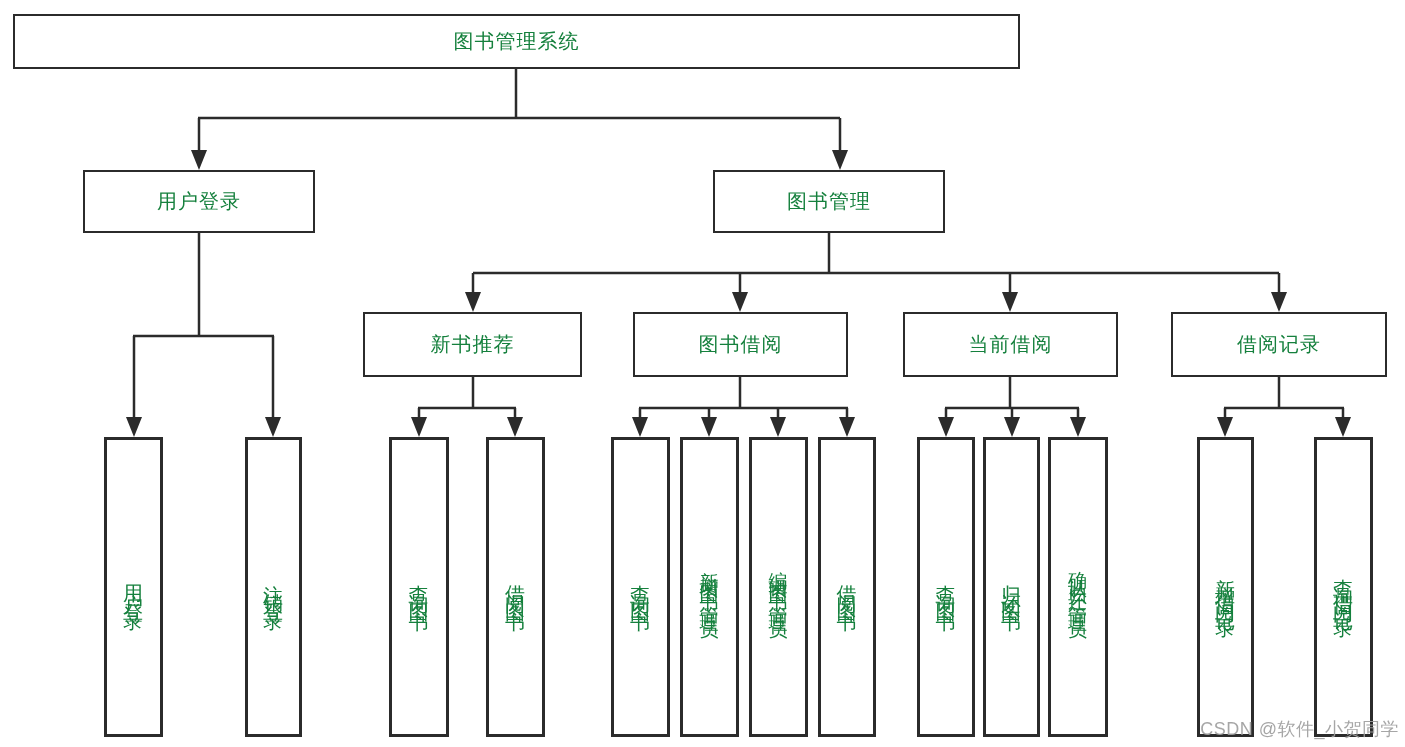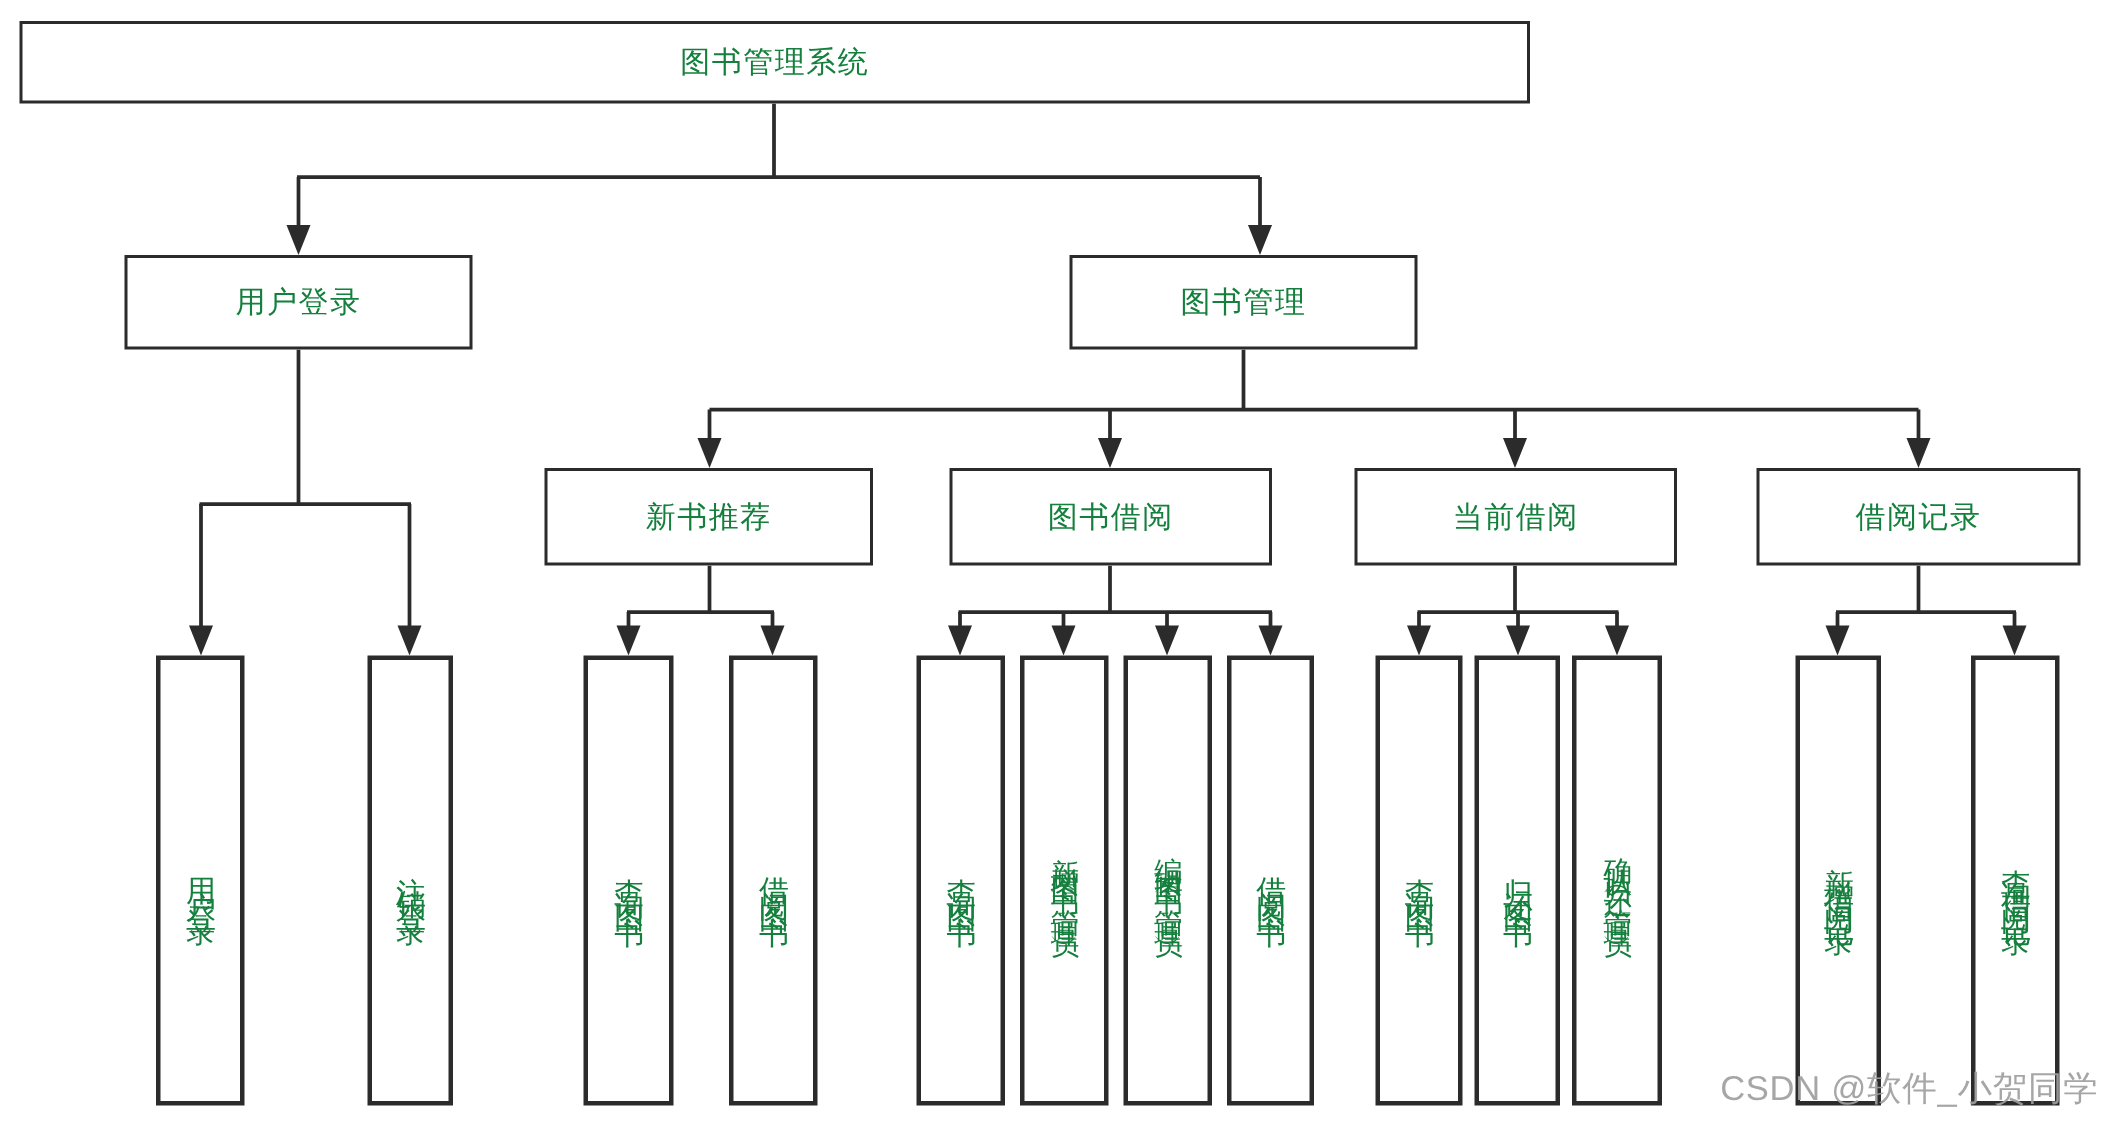--- a/index.html
+++ b/index.html
@@ -60,21 +60,21 @@
   
   .n-leaf-add-book .vtext,
   .n-leaf-edit-book .vtext,
   .n-leaf-confirm-return .vtext{letter-spacing:7px;font-size:19px;}
   .n-leaf-add-record .vtext,
   .n-leaf-query-record .vtext{letter-spacing:8px;}
   .watermark{
     position:absolute;
     right:6px;bottom:6px;
     color:rgba(158,158,158,0.92);
-    font-size:23px;
+    font-size:18px;
     letter-spacing:0.5px;
     z-index:5;
     white-space:nowrap;
   }
 </style>
 </head>
 <body>
 
 <div class="canvas">
 

